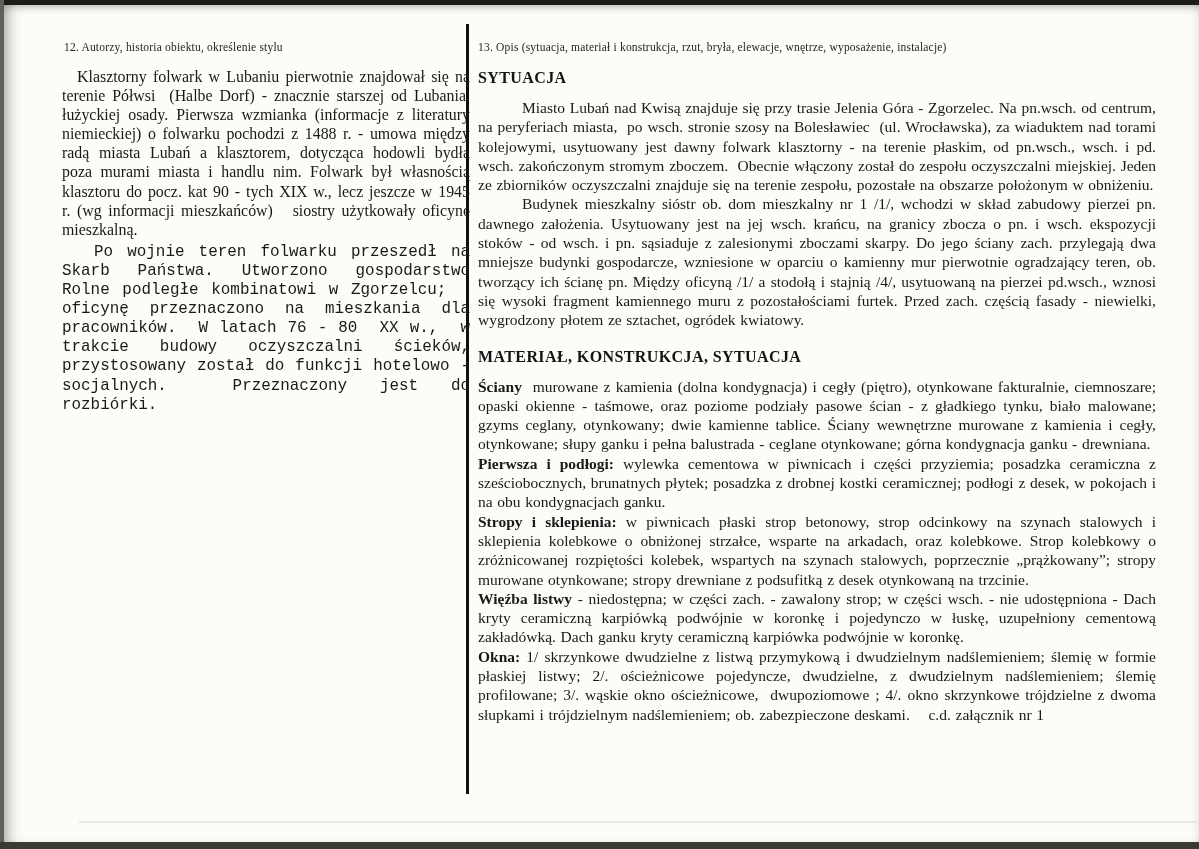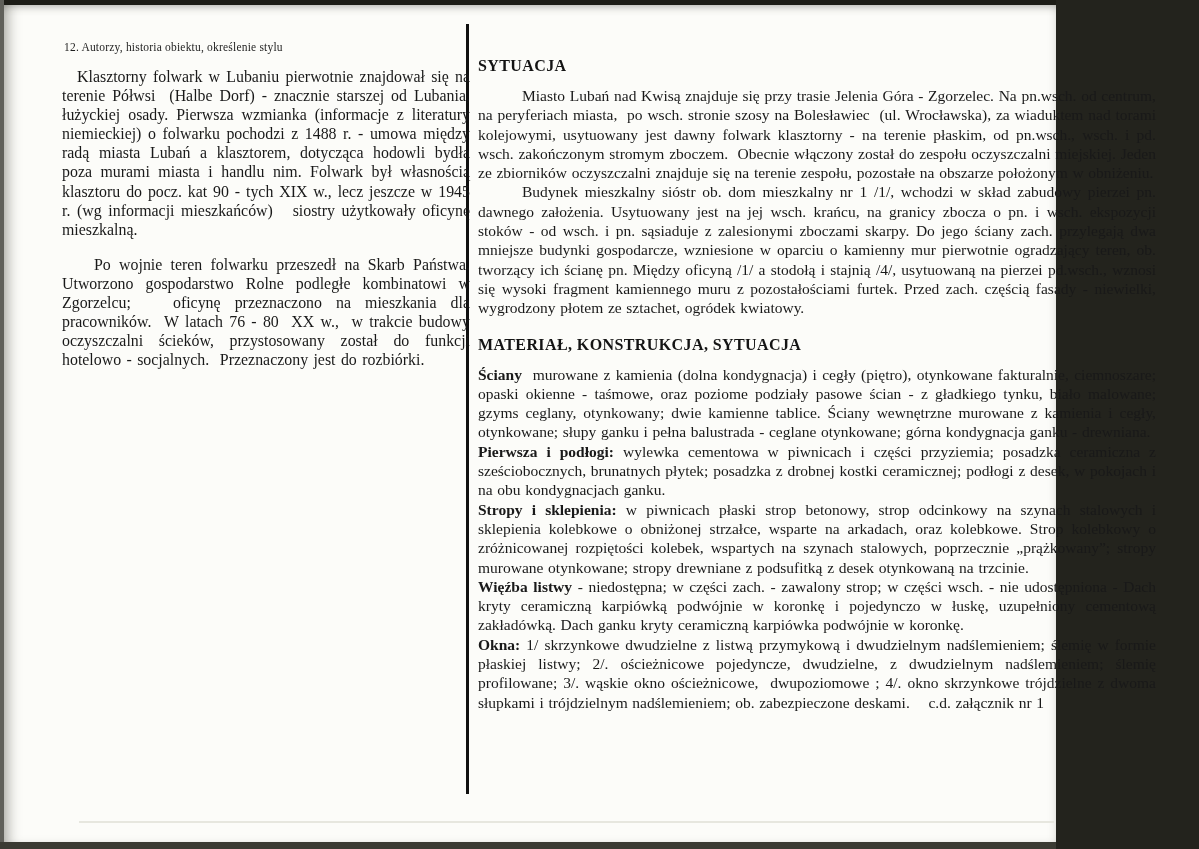--- a/index.html
+++ b/index.html
@@ -2,21 +2,21 @@
 <html lang="pl"><head>
 <meta charset="utf-8">
 <title>Scanned heritage documentation sheet</title>
 <style>
   html,body{margin:0;padding:0;}
   body{
     width:1199px;height:849px;overflow:hidden;
     background:#23231d;
     font-family:"Liberation Serif","DejaVu Serif",serif;
   }
-  .scan{position:relative;width:1056px;height:849px;background:#2a2a24;}
+  .scan{position:relative;width:1199px;height:849px;background:#2a2a24;}
   .edge-top{position:absolute;top:0;left:0;right:0;height:5px;background:#1d1d17;}
   .edge-left{position:absolute;top:0;left:0;bottom:0;width:4px;background:#60605a;}
   .edge-bottom{position:absolute;bottom:0;left:0;right:0;height:7px;background:#3b3b33;}
   .page{
     position:absolute;left:4px;top:5px;right:0;bottom:7px;
     background:#fcfcf9;
     box-shadow:inset 12px 0 14px -9px rgba(70,70,60,.5),
                inset 0 9px 10px -8px rgba(70,70,60,.4),
                inset -6px 0 8px -6px rgba(120,120,110,.25);
   }
@@ -24,21 +24,21 @@
   .divider{position:absolute;left:462px;top:19px;width:2.5px;height:770px;background:#101010;}
 
   .col-header{font-size:11.5px;color:#1e1e1e;letter-spacing:.2px;}
 
   .col-left{position:absolute;left:58px;top:36px;width:408px;color:#191919;}
   .col-left .col-header{margin:0 0 14px 2px;}
   .col-left p{
     margin:0;font-size:15.9px;line-height:19.1px;
     text-align:justify;text-indent:15px;word-spacing:1.4px;
   }
-  .col-left p.gap-top{margin-top:16px;text-indent:32px;}
+  .col-left p.gap-top{margin-top:4px;text-indent:32px;font-family:Liberation Mono, monospace;}
 
   .col-right{position:absolute;left:474px;top:36px;width:678px;color:#191919;}
   .col-right .col-header{margin:0 0 4px 0;}
   .sec-title{
     font-size:16px;font-weight:bold;letter-spacing:.4px;
     margin:18px 0 11px 0;color:#141414;
   }
   .sec-title.first{margin-top:16px;}
   .col-right p{
     margin:0;font-size:15.5px;line-height:19.3px;
@@ -59,20 +59,21 @@
     <div class="fold-line"></div>
     <div class="divider"></div>
 
     <div class="col-left">
       <div class="col-header">12.  Autorzy, historia obiektu, określenie stylu</div>
       <p>Klasztorny folwark w Lubaniu pierwotnie znajdował się na terenie Półwsi &nbsp;(Halbe Dorf) - znacznie starszej od Lubania, łużyckiej osady. Pierwsza wzmianka (informacje z literatury niemieckiej) o folwarku pochodzi z 1488 r. - umowa między radą miasta Lubań a klasztorem, dotycząca hodowli bydła poza murami miasta i handlu nim. Folwark był własnością klasztoru do pocz. kat 90 - tych XIX w., lecz jeszcze w 1945 r. (wg informacji mieszkańców) &nbsp; siostry użytkowały oficynę mieszkalną.</p>
       <p class="gap-top">Po wojnie teren folwarku przeszedł na Skarb Państwa. Utworzono gospodarstwo Rolne podległe kombinatowi w Zgorzelcu; &nbsp; oficynę przeznaczono na mieszkania dla pracowników. &nbsp;W latach 76 - 80 &nbsp;XX w., &nbsp;w trakcie budowy oczyszczalni ścieków, przystosowany został do funkcji hotelowo - socjalnych. &nbsp;Przeznaczony jest do rozbiórki.</p>
     </div>
 
     <div class="col-right">
+      <div class="col-header">13. Opis (sytuacja, materiał i konstrukcja, rzut, bryła, elewacje, wnętrze, wyposażenie, instalacje)</div>
 
       <div class="sec-title first">SYTUACJA</div>
       <p class="indented">Miasto Lubań nad Kwisą znajduje się przy trasie Jelenia Góra - Zgorzelec. Na pn.wsch. od centrum, na peryferiach miasta, &nbsp;po wsch. stronie szosy na Bolesławiec &nbsp;(ul. Wrocławska), za wiaduktem nad torami kolejowymi, usytuowany jest dawny folwark klasztorny - na terenie płaskim, od pn.wsch., wsch. i pd. wsch. zakończonym stromym zboczem. &nbsp;Obecnie włączony został do zespołu oczyszczalni miejskiej. Jeden ze zbiorników oczyszczalni znajduje się na terenie zespołu, pozostałe na obszarze położonym w obniżeniu.</p>
       <p class="indented">Budynek mieszkalny sióstr ob. dom mieszkalny nr 1 /1/, wchodzi w skład zabudowy pierzei pn. dawnego założenia. Usytuowany jest na jej wsch. krańcu, na granicy zbocza o pn. i wsch. ekspozycji stoków - od wsch. i pn. sąsiaduje z zalesionymi zboczami skarpy. Do jego ściany zach. przylegają dwa mniejsze budynki gospodarcze, wzniesione w oparciu o kamienny mur pierwotnie ogradzający teren, ob. tworzący ich ścianę pn. Między oficyną /1/ a stodołą i stajnią /4/, usytuowaną na pierzei pd.wsch., wznosi się wysoki fragment kamiennego muru z pozostałościami furtek. Przed zach. częścią fasady - niewielki, wygrodzony płotem ze sztachet, ogródek kwiatowy.</p>
 
       <div class="sec-title">MATERIAŁ, KONSTRUKCJA, SYTUACJA</div>
 
       <p><span class="lead">Ściany</span><span> &nbsp;murowane z kamienia (dolna kondygnacja) i cegły (piętro), otynkowane fakturalnie, ciemnoszare; opaski okienne - taśmowe, oraz poziome podziały pasowe ścian - z gładkiego tynku, biało malowane; gzyms ceglany, otynkowany; dwie kamienne tablice. Ściany wewnętrzne murowane z kamienia i cegły, otynkowane; słupy ganku i pełna balustrada - ceglane otynkowane; górna kondygnacja ganku - drewniana.</span></p>
 
       <p><span class="lead">Pierwsza i podłogi:</span><span> wylewka cementowa w piwnicach i części przyziemia; posadzka ceramiczna z sześciobocznych, brunatnych płytek; posadzka z drobnej kostki ceramicznej; podłogi z desek, w pokojach i na obu kondygnacjach ganku.</span></p>

